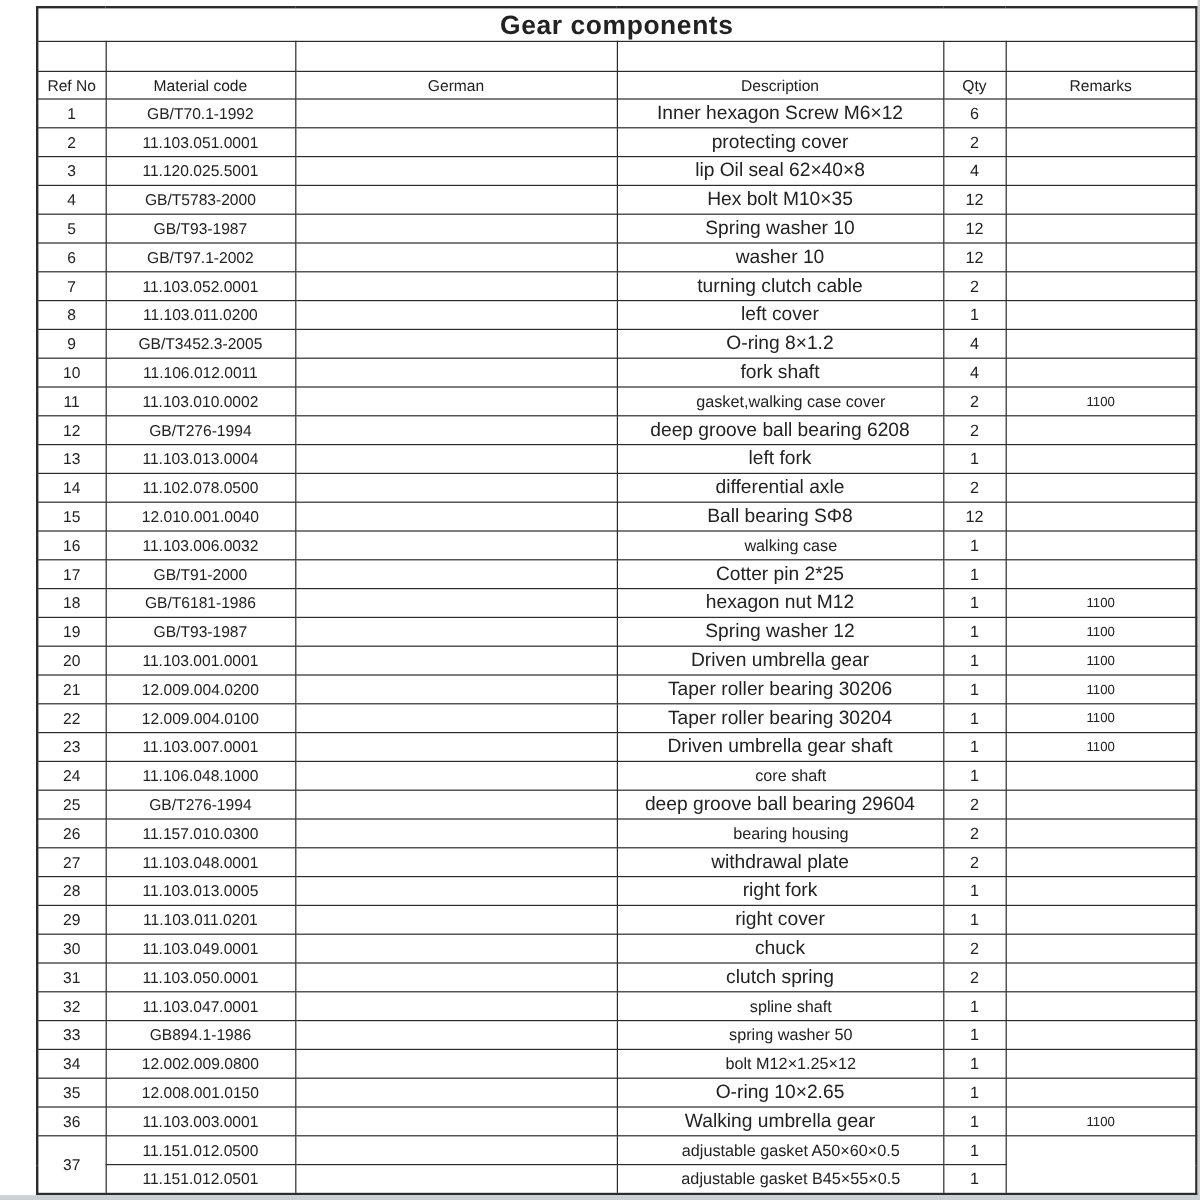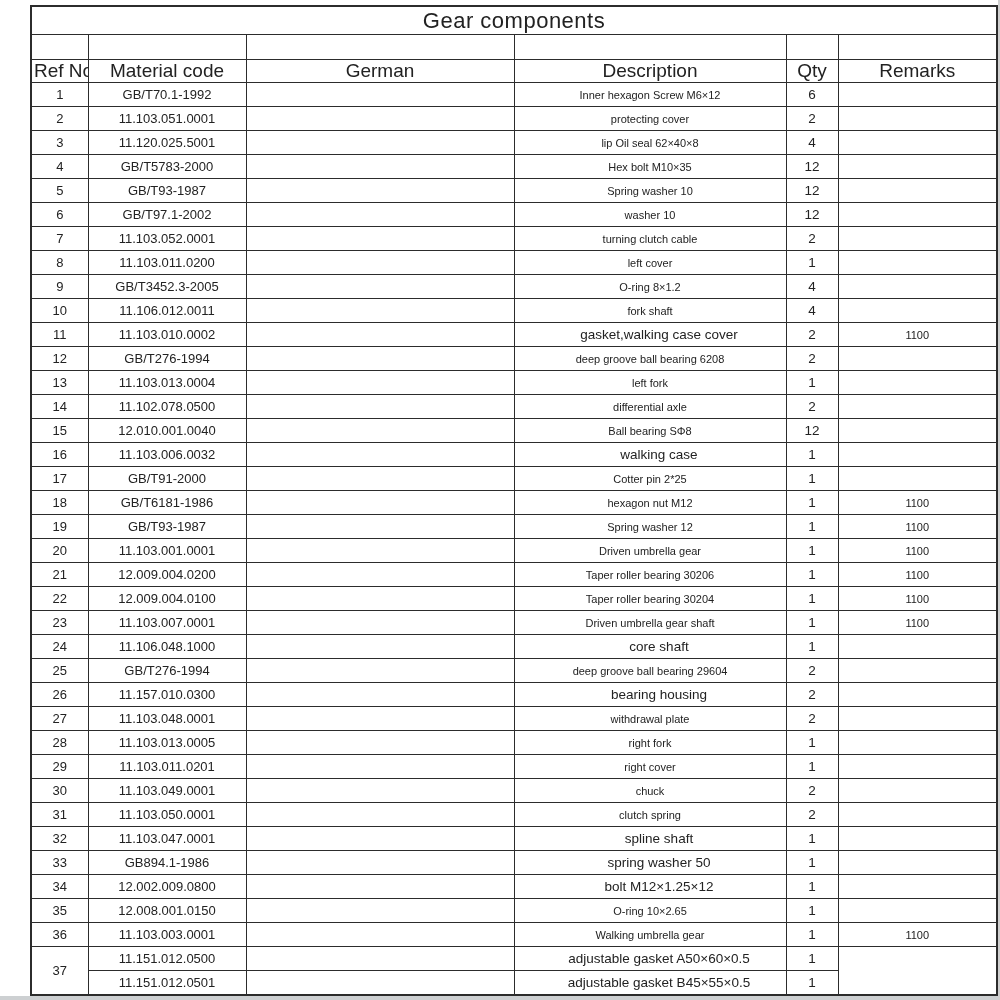--- a/index.html
+++ b/index.html
@@ -13,28 +13,28 @@
     border-collapse:collapse;table-layout:fixed;
     border:2px solid #2c2c2c;
   }
   .parts-table td,.parts-table th{
     border:1px solid #2c2c2c;
     padding:0 2px;margin:0;
     text-align:center;vertical-align:middle;
     overflow:hidden;white-space:nowrap;
     font-weight:400;color:#222;
   }
-  .title-row th{height:27px;font-size:22px;letter-spacing:0.5px;}
+  .title-row th{height:27px;font-size:22px;letter-spacing:0.5px;font-weight:bold;}
   .empty-row td{height:24px;}
-  .header-row th{height:22px;font-size:19px;text-align:center;}
+  .header-row th{height:22px;font-size:13px;text-align:center;}
   tbody td{height:23px;}
   .c-ref{font-size:13px;}
   .c-code{font-size:13px;}
   .c-german{font-size:12px;}
-  .c-desc{font-size:11px;}
+  .c-desc{font-size:16px;}
   .c-desc.lg{font-size:13.5px;padding-left:20px;}
   .c-qty{font-size:13.5px;}
   .c-rem{font-size:11px;}
   
   .scan-edge-bottom{
     position:absolute;left:0;top:996px;width:1000px;height:4px;
     background:#cdd0d2;
   }
   .scan-edge-right{
     position:absolute;left:998px;top:0;width:2px;height:1000px;

